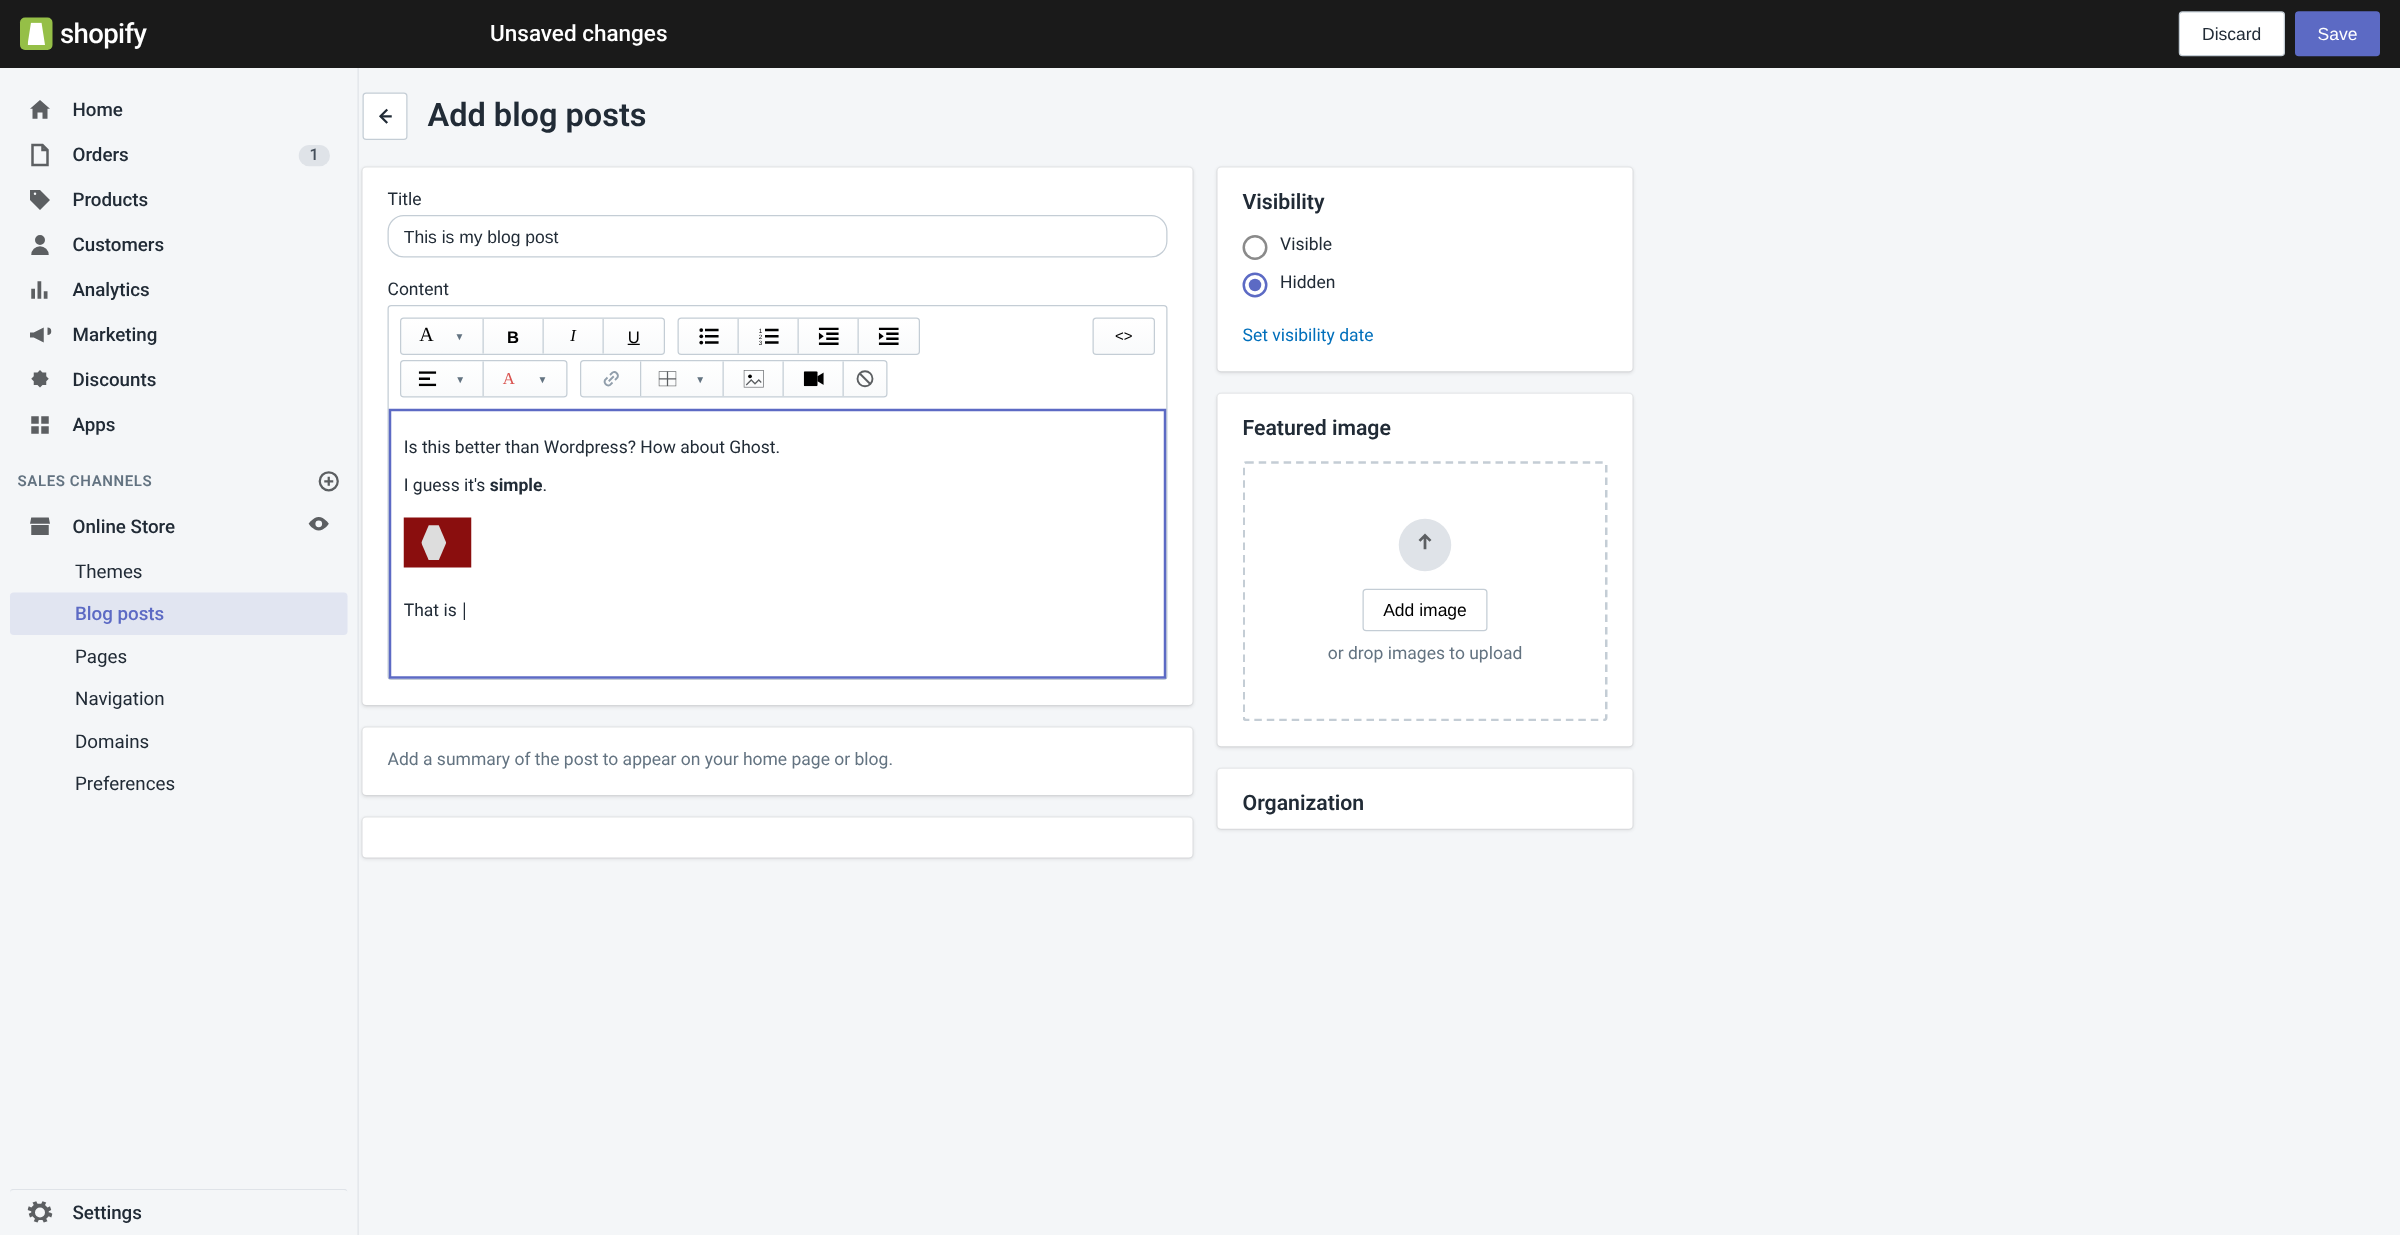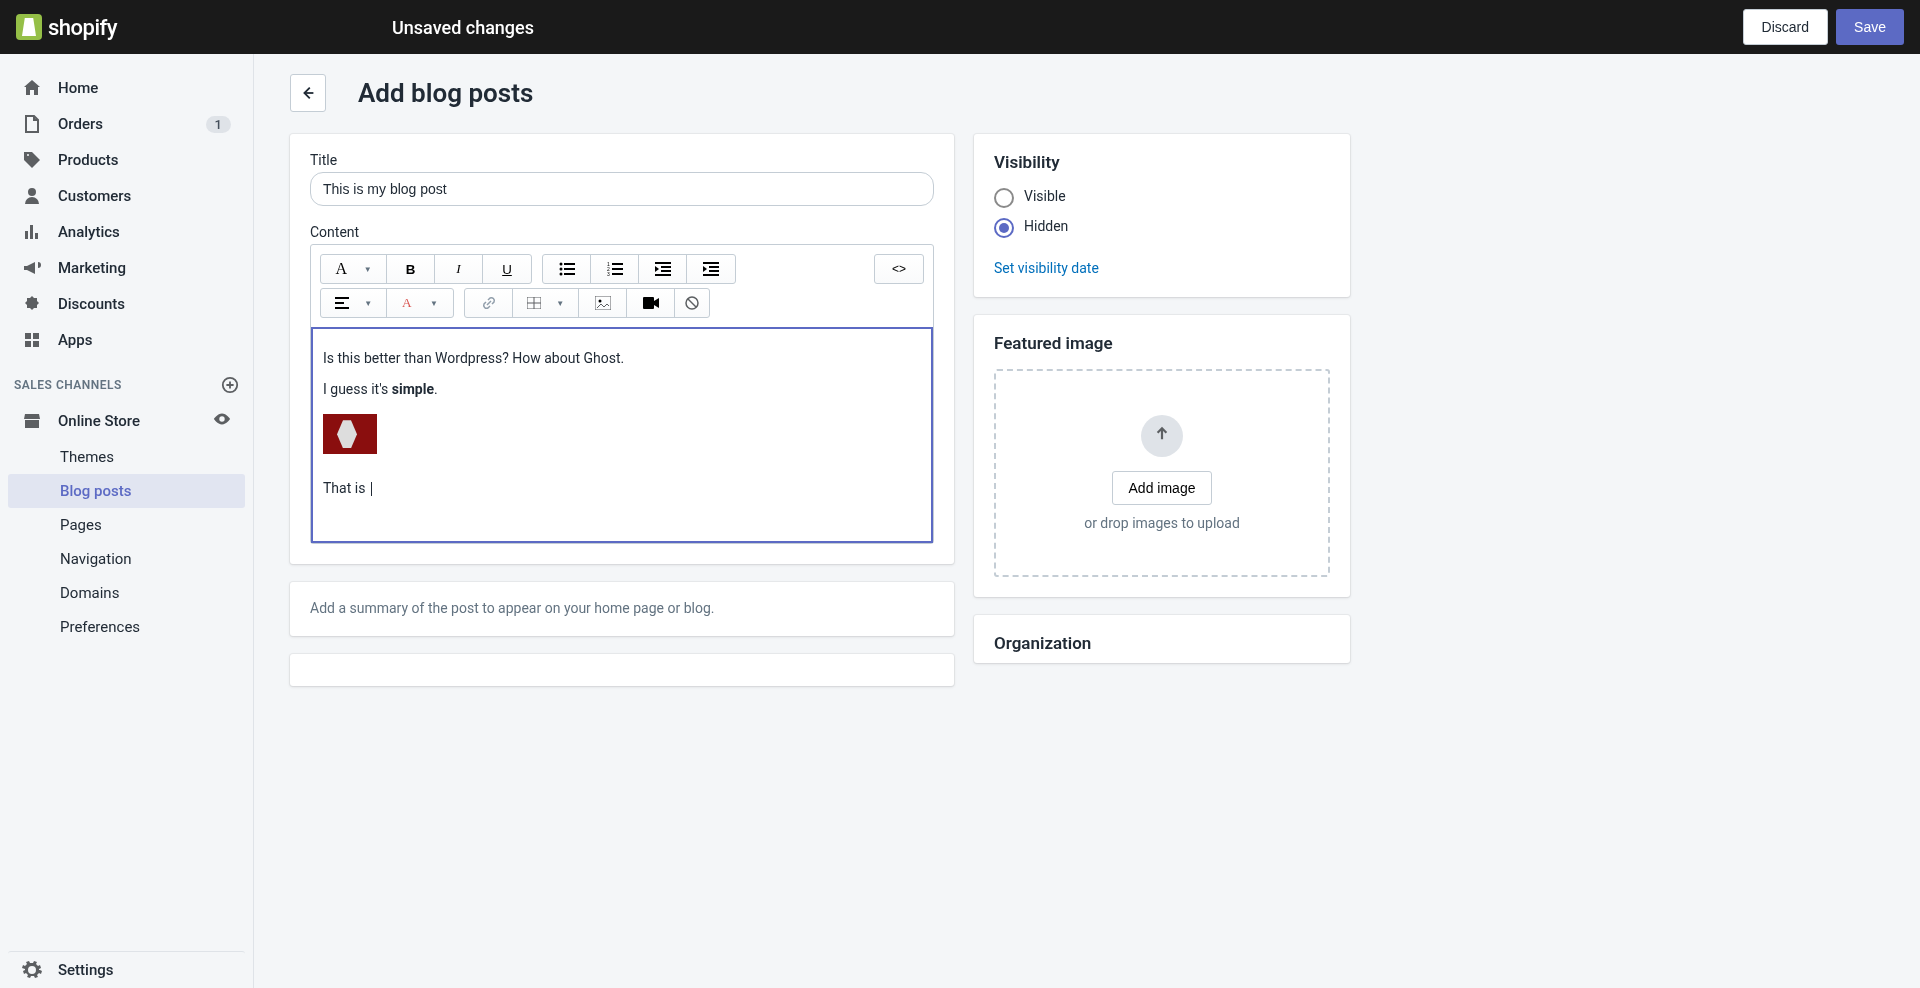--- a/index.html
+++ b/index.html
@@ -10,41 +10,41 @@
 .logo-mark { width: 26px; height: 26px; background: #95bf47; border-radius: 4px; position: relative; }
 .logo-mark::before { content: ""; position: absolute; top: 4px; left: 6px; width: 14px; height: 18px; background: #fff; clip-path: polygon(20% 0, 80% 0, 100% 100%, 0 100%); }
 .logo-text { font-size: 22px; font-weight: 500; letter-spacing: -0.5px; }
 .topbar-spacer { flex: 1; display: flex; }
 .unsaved { font-size: 18px; font-weight: 500; margin-left: 275px; }
 .topbar-actions { display: flex; gap: 8px; }
 .btn { border: none; border-radius: 3px; padding: 9px 18px; font-size: 14px; font-weight: 500; cursor: pointer; }
 .btn-discard { background: #fff; color: #212b36; border: 1px solid #c4cdd5; }
 .btn-save { background: #5c6ac4; color: #fff; }
 
-.sidebar { position: fixed; top: 54px; left: 0; bottom: 0; width: 254px; background: #f4f6f8; border-right: 1px solid #dfe3e8; padding: 16px 0 0; display: flex; flex-direction: column; }
+.sidebar { position: fixed; top: 54px; left: 0; bottom: 0; width: 287px; background: #f4f6f8; border-right: 1px solid #dfe3e8; padding: 16px 0 0; display: flex; flex-direction: column; }
 .nav-item { display: flex; align-items: center; gap: 16px; padding: 8px 14px; font-size: 15px; font-weight: 500; color: #212b36; cursor: pointer; border-radius: 3px; margin: 0 8px; }
 .nav-icon { width: 20px; height: 20px; flex-shrink: 0; }
 .nav-icon svg { width: 20px; height: 20px; fill: #5c5f62; }
 .nav-badge { margin-left: auto; background: #dfe3e8; border-radius: 10px; padding: 1px 9px; font-size: 13px; color: #454f5b; }
 .nav-sub { padding: 8px 14px 8px 52px; font-size: 15px; color: #212b36; cursor: pointer; border-radius: 3px; margin: 0 8px; }
 .nav-sub.active { background: rgba(92,106,196,0.12); color: #5c6ac4; font-weight: 500; }
 .nav-section { font-size: 12px; font-weight: 600; color: #637381; letter-spacing: 0.5px; padding: 18px 14px 8px; display: flex; justify-content: space-between; align-items: center; }
 .eye-icon { margin-left: auto; }
 .plus-circle { width: 18px; height: 18px; }
 .sidebar-spacer { flex: 1; }
 .settings-item { border-top: 1px solid #dfe3e8; }
 
 .main { margin-left: 254px; margin-top: 54px; padding: 20px 36px; }
-.page-header { display: flex; align-items: center; gap: 32px; margin-bottom: 22px; }
+.page-header { display: flex; align-items: center; gap: 16px; margin-bottom: 22px; }
 .back-btn { width: 36px; height: 38px; border: 1px solid #c4cdd5; border-radius: 3px; background: #fff; display: flex; align-items: center; justify-content: center; cursor: pointer; }
 .page-title { font-size: 26px; font-weight: 600; }
 
 .layout-row { display: flex; gap: 20px; align-items: flex-start; }
 .col-main { width: 664px; flex-shrink: 0; }
-.col-side { width: 376px; flex-shrink: 0; }
+.col-side { width: 332px; flex-shrink: 0; }
 
 .card { background: #fff; border-radius: 3px; box-shadow: 0 0 0 1px rgba(63,63,68,0.05), 0 1px 3px rgba(63,63,68,0.15); margin-bottom: 18px; }
 .card-body { padding: 18px 20px 20px; }
 .card-heading { font-size: 17px; font-weight: 600; margin-bottom: 16px; }
 
 .form-label { display: block; font-size: 14px; margin-bottom: 4px; color: #212b36; }
 .text-input { width: 100%; border: 1px solid #c4cdd5; border-radius: 13px; padding: 8px 12px; font-size: 14px; color: #212b36; }
 
 .editor { border: 1px solid #c4cdd5; border-radius: 3px; margin-top: 4px; }
 .toolbar-row { display: flex; gap: 10px; padding: 9px 9px 0; align-items: center; }

